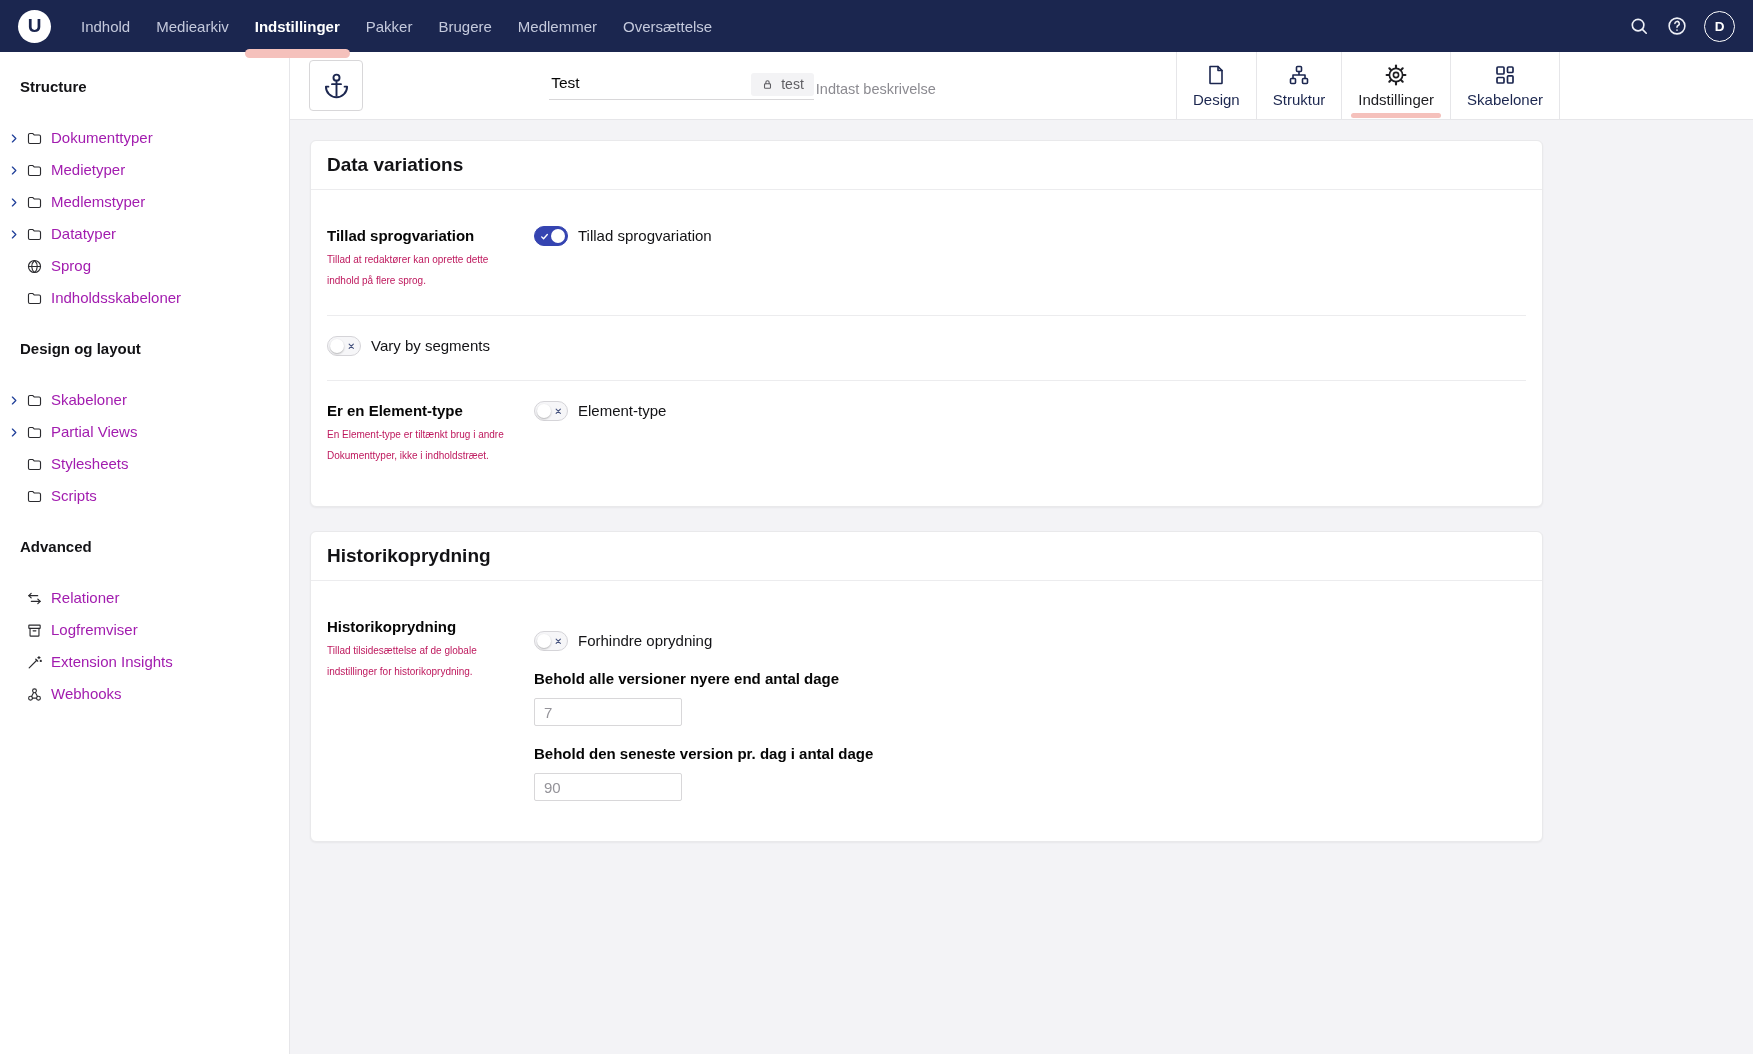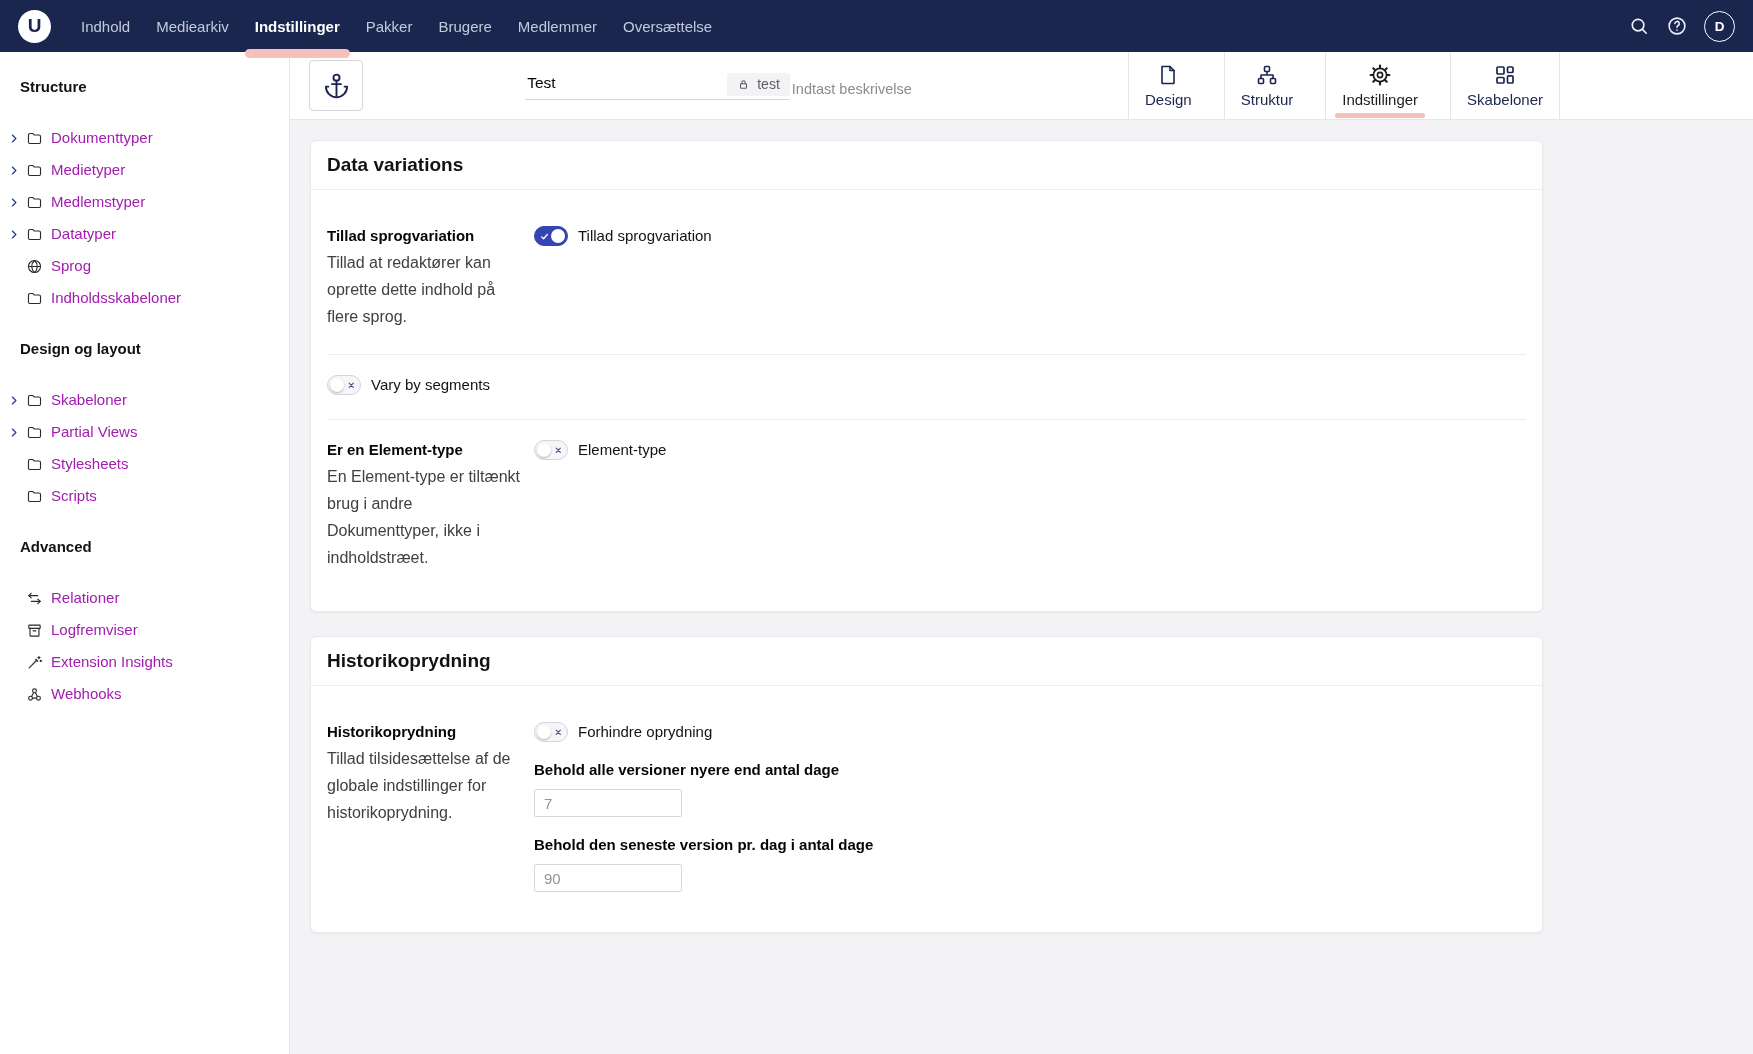--- a/index.html
+++ b/index.html
@@ -92,21 +92,21 @@
     flex-shrink:0;
   }
   .alias-box .icon { width:13px; height:13px; color:#5f5e63; }
   .desc-input {
     border:none; outline:none; font-size:14.5px; color:#0369a1;
     padding:7px 0 0 2px; background:transparent;
   }
   .desc-input::placeholder { color:#8c8b91; }
 
   
-  .tabs { margin-left:auto; margin-right:193px; display:flex; align-self:stretch;gap:16px; }
+  .tabs { margin-left:auto; margin-right:193px; display:flex; align-self:stretch; }
   .tab {
     position:relative; display:flex; flex-direction:column;
     align-items:center; justify-content:center; gap:4px;
     padding:0 16px; min-width:69px; border-left:1px solid #e6e6e9;
     color:#1b264f; font-size:15px;
   }
   .tabs .tab:last-child { border-right:1px solid #e6e6e9; }
   .tab .icon { width:24px; height:24px; }
   .tab.active { color:#1d1d21; }
   .tab.active::after {
@@ -123,23 +123,23 @@
   .card-header { padding:14px 16px; border-bottom:1px solid #ececee; }
   .card-title { font-size:19px; font-weight:700; color:#131316; line-height:20px; }
   .card-body { padding:16px 16px 0; }
   .prop-row {
     display:grid; grid-template-columns:207px 1fr;
     padding:20px 0 24px; border-bottom:1px solid #ececee;
   }
   .prop-row:last-child { border-bottom:none; padding-bottom:40px; }
   .prop-left { padding-right:12px; }
   .prop-label { font-size:15px; font-weight:700; color:#060606; line-height:20px; margin-bottom:3px; }
-  .prop-desc { font-size:16px; color:#404040; line-height:27px; }
+  .prop-desc { font-size:10px; color:#be185d; line-height:21px; }
   .toggle-row { display:flex; align-items:center; gap:10px; }
-  .has-fields .toggle-row { }
+  .has-fields .toggle-row { margin-top:14px; }
   .toggle {
     position:relative; width:34px; height:20px; border-radius:10px; flex-shrink:0;
   }
   .toggle .knob { position:absolute; top:2px; width:14px; height:14px; border-radius:50%; background:#fff; }
   .toggle.on  { background:#3544b1; border:1px solid #3544b1; }
   .toggle.on .knob { right:2px; top:1.6px; }
   .toggle.on .state-icon { position:absolute; left:5px; top:5px; width:9px; height:9px; }
   .toggle.off { background:#f6f6f8; border:1px solid #d5d4d8; }
   .toggle.off .knob { left:2px; top:1.6px; box-shadow:0 1px 2px rgba(0,0,0,.28); }
   .toggle.off .state-icon { position:absolute; right:5px; top:5px; width:8.5px; height:8.5px; }

